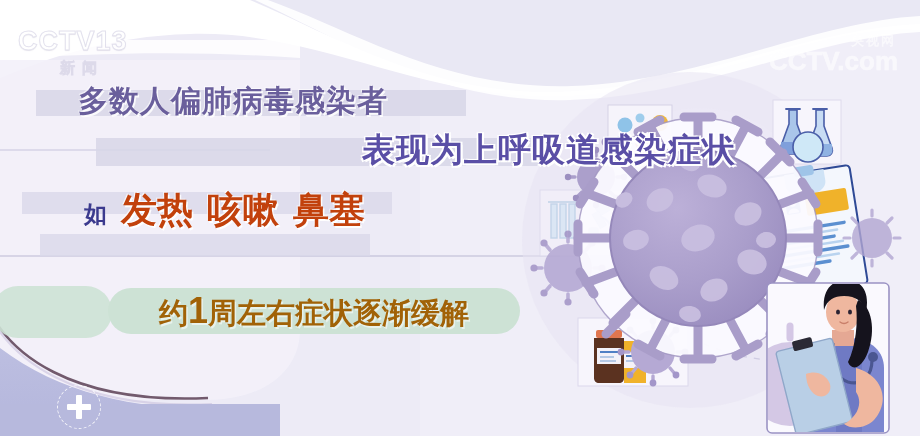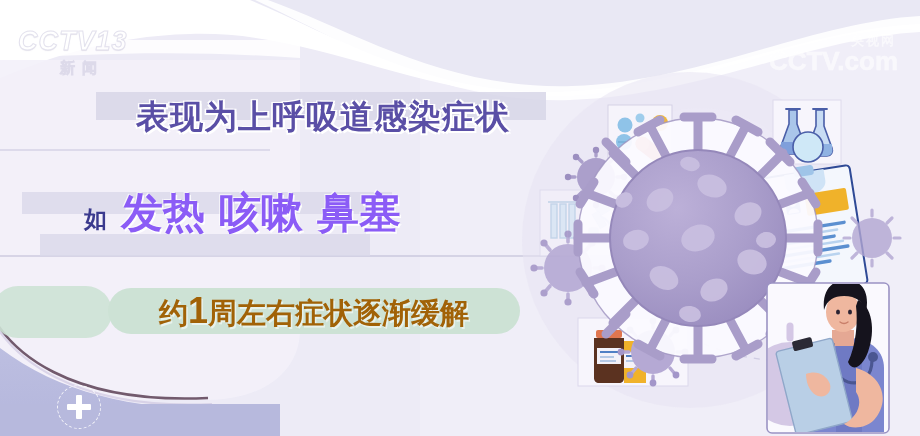--- a/index.html
+++ b/index.html
@@ -17,31 +17,32 @@
   .hl-bar{position:absolute;background:#d7d6e8;opacity:.85;}
   .hl-text{
     position:relative;white-space:nowrap;line-height:1;
     font-weight:bold;letter-spacing:1px;
   }
   .hl1{
     left:78px;top:4px;font-size:30px;color:#6a5f9c;
     text-shadow:1.5px 1.5px 0 rgba(255,255,255,.85), -1px -1px 0 rgba(255,255,255,.6);
   }
   .hl2{
-    left:136px;top:18px;font-size:33px;color:#5a4fa6;
+    left:136px;top:5px;font-size:33px;color:#5a4fa6;
     text-shadow:2px 2px 0 #ffffff, -1.5px -1.5px 0 #ffffff, 2px -1.5px 0 #ffffff, -1.5px 2px 0 #ffffff;
+    text-align:right;
   }
 
   
   .sym-wrap{position:absolute;left:0;top:186px;width:560px;}
   .sym-row{position:relative;height:44px;}
   .sym-bar{position:absolute;background:#d9d8ea;opacity:.8;}
   .sym-line{position:relative;white-space:nowrap;line-height:1;}
   .sym-small{font-size:23px;font-weight:bold;color:#3b3a8e;}
-  .sym-big{font-size:42px;font-weight:bold;color:#8b5cf6;
+  .sym-big{font-size:36px;font-weight:bold;color:#c2410c;
     text-shadow:1.5px 1.5px 0 rgba(255,255,255,.9), -1px -1px 0 rgba(255,255,255,.7);}
   .sp{display:inline-block;width:14px;}
 
   
   .pill{
     position:absolute;left:108px;top:288px;width:412px;height:46px;
     background:#cde2d5;border-radius:23px;
     display:flex;align-items:center;justify-content:center;
   }
   .pill-text{
@@ -49,21 +50,20 @@
     text-shadow:1.5px 1.5px 0 rgba(255,255,255,.55);
   }
   .pill-num{font-size:36px;font-weight:bold;}
 
   
   .logo13{position:absolute;left:18px;top:28px;width:128px;height:54px;opacity:.52;}
   .logo13 .l-main{
     font-size:27px;font-weight:bold;color:#ffffff;letter-spacing:1px;
     -webkit-text-stroke:1px #c9c6dd;text-shadow:0 1px 1px rgba(120,115,150,.35);
     line-height:1;
-    font-style:italic;
   }
   .logo13 .l-sub{
     margin-top:5px;text-align:center;font-size:15px;font-weight:bold;color:#ffffff;
     letter-spacing:7px;-webkit-text-stroke:.8px #c9c6dd;line-height:1;
   }
 
   
   .wm{position:absolute;right:22px;top:34px;opacity:.62;text-align:right;}
   .wm-cn{font-size:13px;font-weight:bold;color:#ffffff;letter-spacing:2px;line-height:1;
     margin-bottom:1px;margin-right:2px;}
@@ -400,20 +400,24 @@
     <div class="l-sub">新闻</div>
   </div>
 
   <div class="wm">
     <div class="wm-cn">央视网</div>
     <div class="wm-main">CCTV.com</div>
   </div>
 
   <div class="headline-wrap">
     <div class="hl-row">
+      <div class="hl-bar" style="left:36px;top:8px;width:430px;height:26px;"></div>
+      <div class="hl-text hl1">多数人偏肺病毒感染者</div>
+    </div>
+    <div class="hl-row">
       <div class="hl-bar" style="left:96px;top:10px;width:450px;height:28px;"></div>
       <div class="hl-text hl2">表现为上呼吸道感染症状</div>
     </div>
   </div>
 
   <div class="sym-wrap">
     <div class="sym-row">
       <div class="sym-bar" style="left:22px;top:6px;width:370px;height:22px;"></div>
       <div class="sym-line" style="left:84px;top:6px;">
         <span class="sym-small">如</span><span class="sp"></span><span class="sym-big">发热</span><span class="sp"></span><span class="sym-big">咳嗽</span><span class="sp"></span><span class="sym-big">鼻塞</span>

